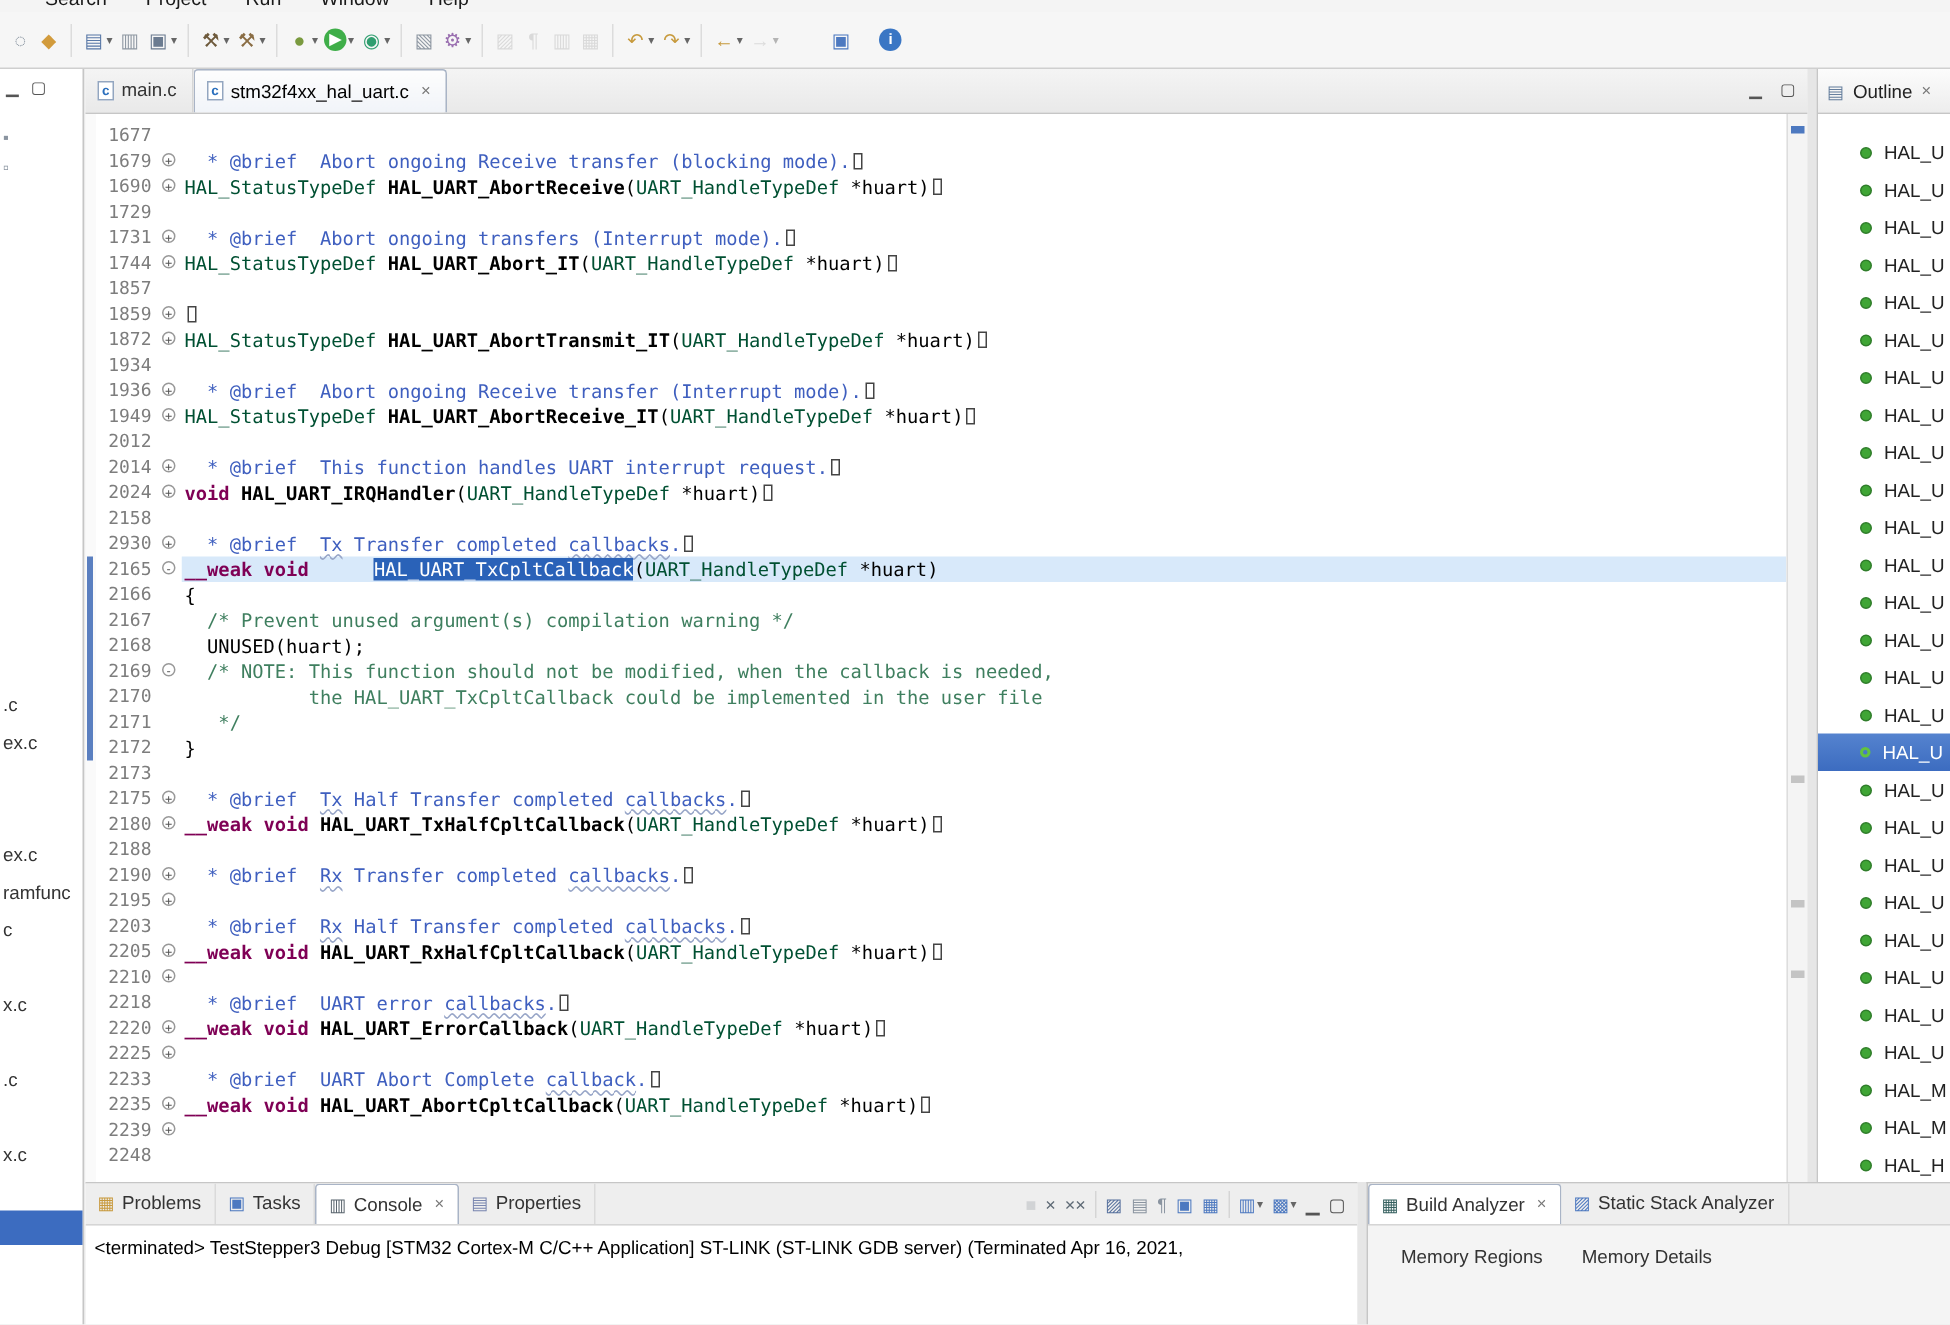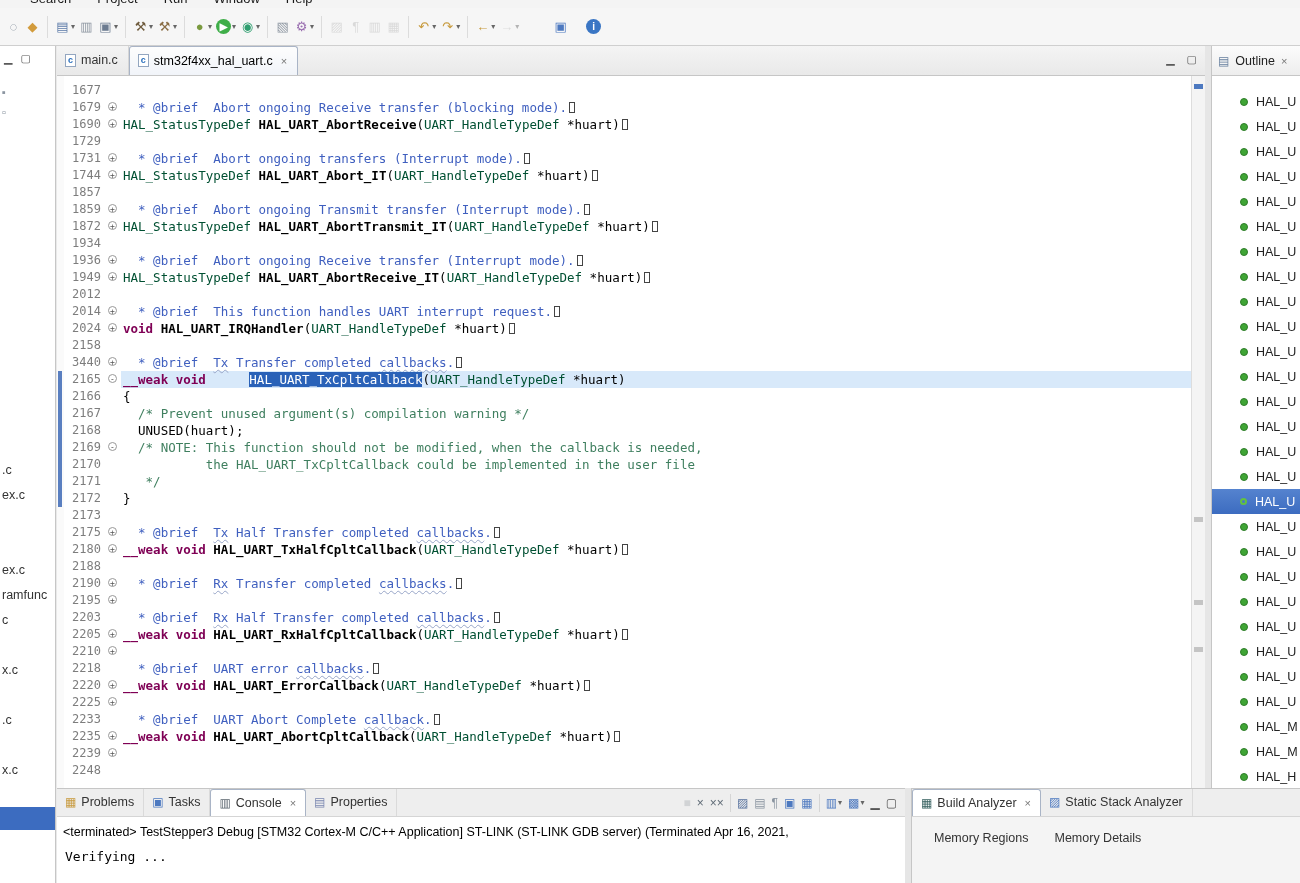--- a/index.html
+++ b/index.html
@@ -283,21 +283,21 @@
         <div class="ln">1857</div>
         <div class="ln">1859</div>
         <div class="ln">1872</div>
         <div class="ln">1934</div>
         <div class="ln">1936</div>
         <div class="ln">1949</div>
         <div class="ln">2012</div>
         <div class="ln">2014</div>
         <div class="ln">2024</div>
         <div class="ln">2158</div>
-        <div class="ln">3440</div>
+        <div class="ln">2930</div>
         <div class="ln">2165</div>
         <div class="ln">2166</div>
         <div class="ln">2167</div>
         <div class="ln">2168</div>
         <div class="ln">2169</div>
         <div class="ln">2170</div>
         <div class="ln">2171</div>
         <div class="ln">2172</div>
         <div class="ln">2173</div>
         <div class="ln">2175</div>
@@ -406,21 +406,21 @@
         <div class="fm"></div>
       </div>
     <div id="editor-code" class="code">
         <div class="cl"></div>
         <div class="cl"><span class="tk-d">  * @brief  Abort ongoing Receive transfer (blocking mode).</span><span class="tk-box"></span></div>
         <div class="cl"><span class="tk-t">HAL_StatusTypeDef</span><span class="tk-p"> </span><span class="tk-fn">HAL_UART_AbortReceive</span><span class="tk-p">(</span><span class="tk-t">UART_HandleTypeDef</span><span class="tk-p"> *huart)</span><span class="tk-box"></span></div>
         <div class="cl"></div>
         <div class="cl"><span class="tk-d">  * @brief  Abort ongoing transfers (Interrupt mode).</span><span class="tk-box"></span></div>
         <div class="cl"><span class="tk-t">HAL_StatusTypeDef</span><span class="tk-p"> </span><span class="tk-fn">HAL_UART_Abort_IT</span><span class="tk-p">(</span><span class="tk-t">UART_HandleTypeDef</span><span class="tk-p"> *huart)</span><span class="tk-box"></span></div>
         <div class="cl"></div>
-        <div class="cl"><span class="tk-d">  * @brief  Abort ongoing Transmit transfer (Interrupt mode).</span><span class="tk-box"></span></div>
+        <div class="cl"><span class="tk-box"></span></div>
         <div class="cl"><span class="tk-t">HAL_StatusTypeDef</span><span class="tk-p"> </span><span class="tk-fn">HAL_UART_AbortTransmit_IT</span><span class="tk-p">(</span><span class="tk-t">UART_HandleTypeDef</span><span class="tk-p"> *huart)</span><span class="tk-box"></span></div>
         <div class="cl"></div>
         <div class="cl"><span class="tk-d">  * @brief  Abort ongoing Receive transfer (Interrupt mode).</span><span class="tk-box"></span></div>
         <div class="cl"><span class="tk-t">HAL_StatusTypeDef</span><span class="tk-p"> </span><span class="tk-fn">HAL_UART_AbortReceive_IT</span><span class="tk-p">(</span><span class="tk-t">UART_HandleTypeDef</span><span class="tk-p"> *huart)</span><span class="tk-box"></span></div>
         <div class="cl"></div>
         <div class="cl"><span class="tk-d">  * @brief  This function handles UART interrupt request.</span><span class="tk-box"></span></div>
         <div class="cl"><span class="tk-k">void</span><span class="tk-p"> </span><span class="tk-fn">HAL_UART_IRQHandler</span><span class="tk-p">(</span><span class="tk-t">UART_HandleTypeDef</span><span class="tk-p"> *huart)</span><span class="tk-box"></span></div>
         <div class="cl"></div>
         <div class="cl"><span class="tk-d">  * @brief  </span><span class="tk-du">Tx</span><span class="tk-d"> Transfer completed </span><span class="tk-du">callbacks</span><span class="tk-d">.</span><span class="tk-box"></span></div>
         <div class="cl hl"><span class="tk-k">__weak</span><span class="tk-p"> </span><span class="tk-k">void</span><span class="tk-p"> </span><span class="tk-sel">HAL_UART_TxCpltCallback</span><span class="tk-p">(</span><span class="tk-t">UART_HandleTypeDef</span><span class="tk-p"> *huart)</span></div>
@@ -638,21 +638,20 @@
         </span>
         <span class="tool-btn">
           <span style="color: rgb(85, 85, 85);">▁</span>
         </span>
         <span class="tool-btn">
           <span style="color: rgb(85, 85, 85);">▢</span>
         </span>
       </div>
   </div>
   <div class="console-title">&lt;terminated&gt; TestStepper3 Debug [STM32 Cortex-M C/C++ Application] ST-LINK (ST-LINK GDB server) (Terminated Apr 16, 2021,</div>
-  <div class="console-out">Verifying ...</div>
 </div>
 
 <div class="vsplit2"></div>
 
 <div id="analyzer-panel">
   <div class="btab-bar">
     <div id="analyzer-tabs" class="tabs">
         <span class="btab active">
           <span class="btab-ic" style="color: rgb(53, 96, 95);">▦</span>
           <span class="btab-label">Build Analyzer</span>

